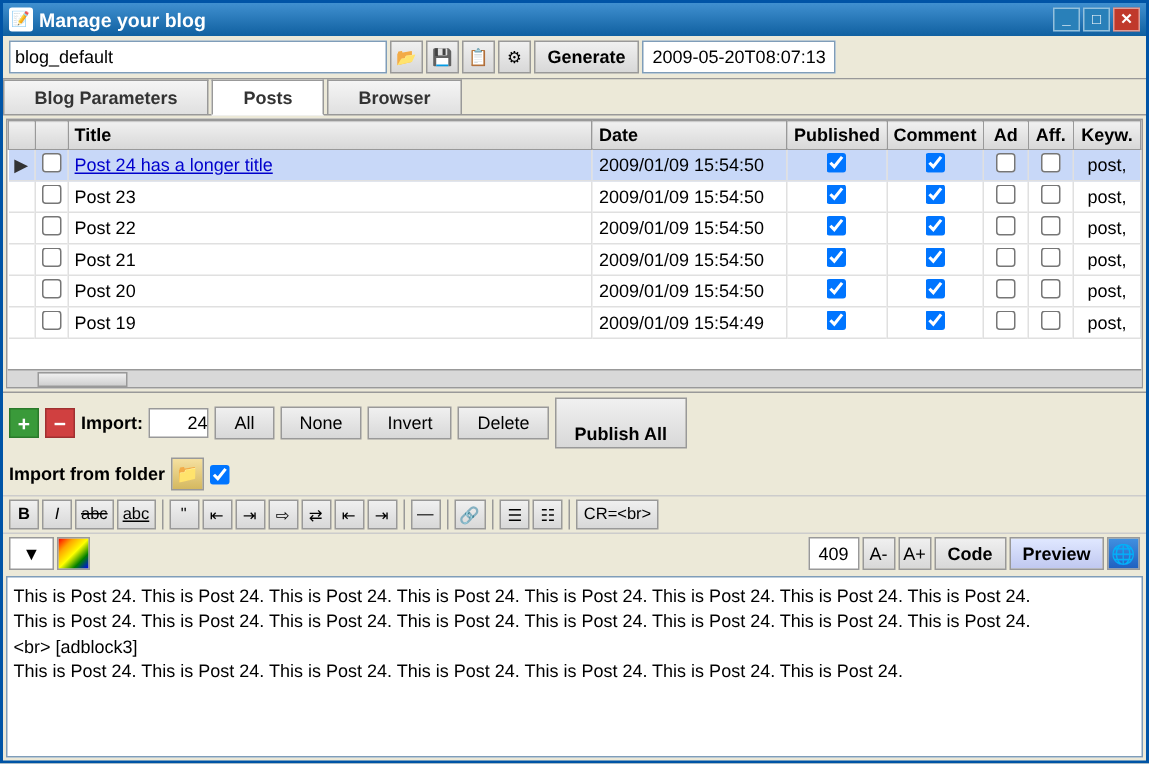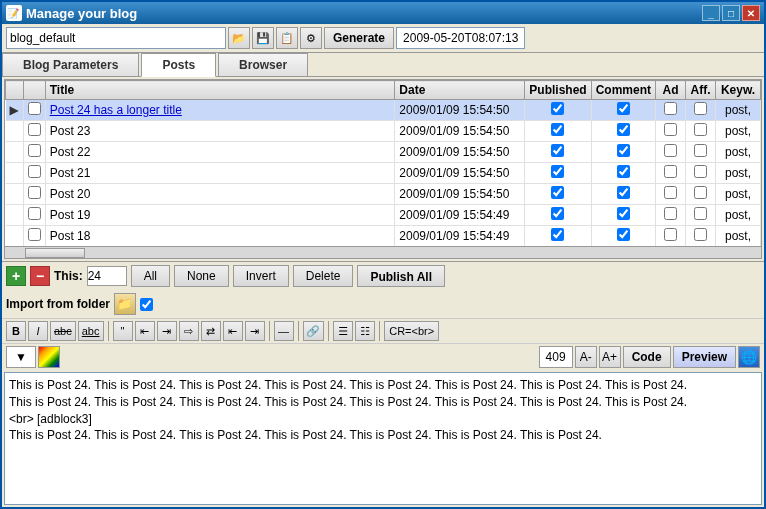--- a/index.html
+++ b/index.html
@@ -36,21 +36,21 @@
     .title-btn.max { background: #2980b9; }
 
     .toolbar {
       display: flex; align-items: center;
       padding: 3px 4px; gap: 2px;
       background: #ece9d8;
       border-bottom: 1px solid #999;
       flex-shrink: 0;
     }
     .toolbar-input {
-      width: 220px; height: 22px;
+      width: 252px; height: 22px;
       border: 1px solid #7f9db9;
       padding: 0 3px;
       background: white;
     }
     .toolbar-btn {
       width: 22px; height: 22px;
       border: 1px solid #999;
       background: linear-gradient(to bottom, #f0f0f0, #d8d8d8);
       cursor: pointer;
       display: flex; align-items: center; justify-content: center;
@@ -128,29 +128,29 @@
     .bottom-toolbar {
       display: flex; align-items: center;
       padding: 3px 4px; gap: 4px;
       background: #ece9d8;
       border-top: 1px solid #999;
       flex-shrink: 0;
     }
     .add-btn { width: 20px; height: 20px; background: #3a9a3a; border: 1px solid #2a7a2a; color: white; cursor: pointer; display: flex; align-items: center; justify-content: center; font-size: 14px; font-weight: bold; }
     .del-btn { width: 20px; height: 20px; background: #d04040; border: 1px solid #a03030; color: white; cursor: pointer; display: flex; align-items: center; justify-content: center; font-size: 14px; font-weight: bold; }
     .total-label { font-weight: bold; }
-    .total-input { width: 40px; height: 20px; border: 1px solid #999; text-align: left; background: white; }
+    .total-input { width: 40px; height: 20px; border: 1px solid #999; text-align: right; background: white; }
     .action-btn {
       height: 22px; padding: 0 12px;
       border: 1px solid #999;
       background: linear-gradient(to bottom, #f0f0f0, #d8d8d8);
       cursor: pointer;
     }
     .publish-all-btn {
-      height: 22px; padding: 4px 12px;
+      height: 22px; padding: 16px 12px;
       border: 1px solid #999;
       background: linear-gradient(to bottom, #f0f0f0, #d8d8d8);
       cursor: pointer; font-weight: bold;
     }
 
     .import-bar {
       display: flex; align-items: center;
       padding: 3px 4px; gap: 4px;
       background: #ece9d8;
       flex-shrink: 0;
@@ -341,44 +341,33 @@
               <td class="col-arrow" style="color: rgb(51, 51, 51);"></td>
               <td class="col-check"><input type="checkbox" style=""></td>
               <td class="col-title">Post 19</td>
               <td class="col-date">2009/01/09 15:54:49</td>
               <td class="col-published" style="text-align: center;"><input type="checkbox" checked="" style=""></td>
               <td class="col-comment" style="text-align: center;"><input type="checkbox" checked="" style=""></td>
               <td class="col-ad" style="text-align: center;"><input type="checkbox" style=""></td>
               <td class="col-aff" style="text-align: center;"><input type="checkbox" style=""></td>
               <td class="col-keyw">post,</td>
             </tr>
-            <tr>
-              <td class="col-arrow" style="color: rgb(51, 51, 51);"></td>
-              <td class="col-check"><input type="checkbox" style=""></td>
-              <td class="col-title">Post 18</td>
-              <td class="col-date">2009/01/09 15:54:49</td>
-              <td class="col-published" style="text-align: center;"><input type="checkbox" checked="" style=""></td>
-              <td class="col-comment" style="text-align: center;"><input type="checkbox" checked="" style=""></td>
-              <td class="col-ad" style="text-align: center;"><input type="checkbox" style=""></td>
-              <td class="col-aff" style="text-align: center;"><input type="checkbox" style=""></td>
-              <td class="col-keyw">post,</td>
-            </tr>
           </tbody>
       </table>
     </div>
 
     <div class="scrollbar-h">
       <div class="scrollbar-thumb"></div>
     </div>
   </div>
 
   <div class="bottom-toolbar">
     <button class="add-btn">+</button>
     <button class="del-btn">−</button>
-    <span class="total-label">This:</span>
+    <span class="total-label">Import:</span>
     <input class="total-input" type="text" value="24" style="">
     <button class="action-btn">All</button>
     <button class="action-btn">None</button>
     <button class="action-btn">Invert</button>
     <button class="action-btn">Delete</button>
     <button class="publish-all-btn">Publish All</button>
   </div>
 
   <div class="import-bar">
     <span class="import-label">Import from folder</span>

